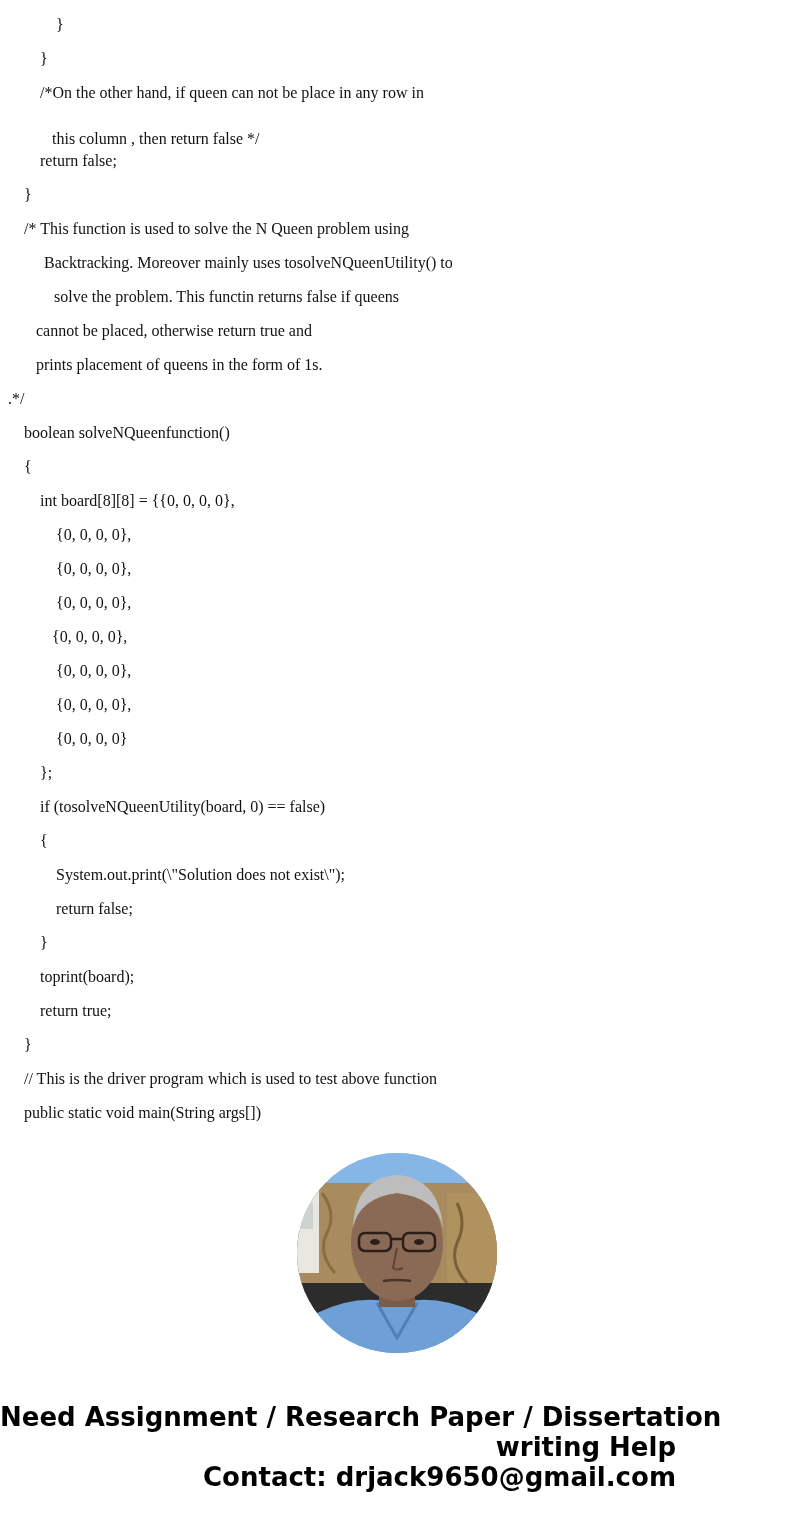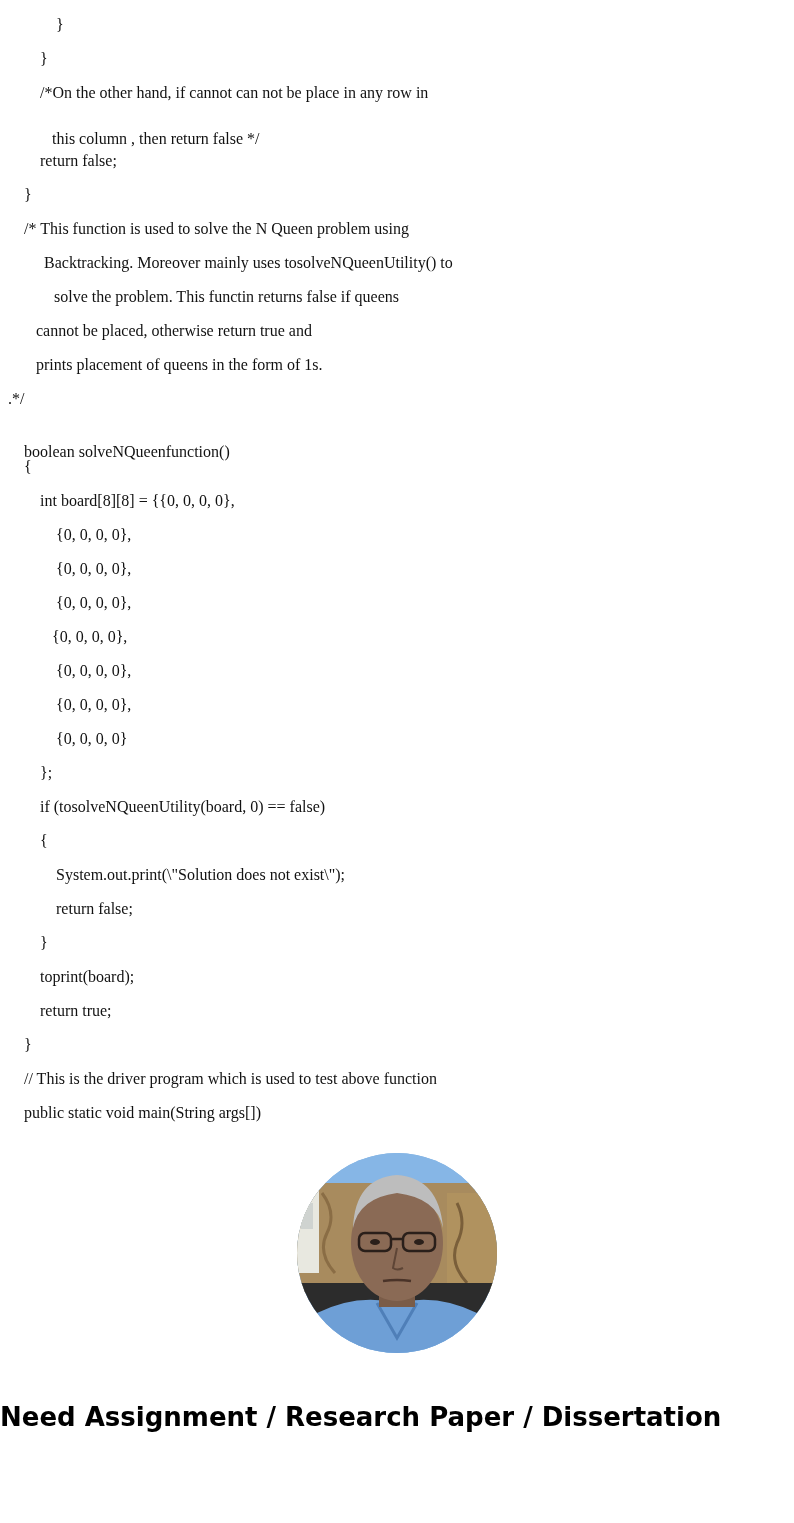--- a/index.html
+++ b/index.html
@@ -52,31 +52,31 @@
       color: #000000;
     }
     .promo div { white-space: nowrap; }
   </style>
 </head>
 <body>
 
 <div class="code-block" id="code-block">
     <div class="code-line" style="left: 56px; top: 15px;">}</div>
     <div class="code-line" style="left: 40px; top: 49px;">}</div>
-    <div class="code-line" style="left: 40px; top: 83px;">/*On the other hand, if cannot can not be place in any row in</div>
+    <div class="code-line" style="left: 40px; top: 83px;">/*On the other hand, if queen can not be place in any row in</div>
     <div class="code-line" style="left: 52px; top: 117px; margin-top: 12px;">this column , then return false */</div>
     <div class="code-line" style="left: 40px; top: 151px;">return false;</div>
     <div class="code-line" style="left: 24px; top: 185px;">}</div>
     <div class="code-line" style="left: 24px; top: 219px;">/* This function is used to solve the N Queen problem using</div>
     <div class="code-line" style="left: 36px; top: 253px; margin-left: 8px;">Backtracking. Moreover mainly uses tosolveNQueenUtility() to</div>
     <div class="code-line" style="left: 36px; top: 287px; margin-left: 18px;">solve the problem. This functin returns false if queens</div>
     <div class="code-line" style="left: 36px; top: 321px;">cannot be placed, otherwise return true and</div>
     <div class="code-line" style="left: 36px; top: 355px;">prints placement of queens in the form of 1s.</div>
     <div class="code-line" style="left: 8px; top: 389px;">.*/</div>
-    <div class="code-line" style="left: 24px; top: 423px; margin-top: 19px;">boolean solveNQueenfunction()</div>
+    <div class="code-line" style="left: 24px; top: 423px;">boolean solveNQueenfunction()</div>
     <div class="code-line" style="left: 24px; top: 457px;">{</div>
     <div class="code-line" style="left: 40px; top: 491px;">int board[8][8] = {{0, 0, 0, 0},</div>
     <div class="code-line" style="left: 56px; top: 525px;">{0, 0, 0, 0},</div>
     <div class="code-line" style="left: 56px; top: 559px;">{0, 0, 0, 0},</div>
     <div class="code-line" style="left: 56px; top: 593px;">{0, 0, 0, 0},</div>
     <div class="code-line" style="left: 52px; top: 627px;">{0, 0, 0, 0},</div>
     <div class="code-line" style="left: 56px; top: 661px;">{0, 0, 0, 0},</div>
     <div class="code-line" style="left: 56px; top: 695px;">{0, 0, 0, 0},</div>
     <div class="code-line" style="left: 56px; top: 729px;">{0, 0, 0, 0}</div>
     <div class="code-line" style="left: 40px; top: 763px;">};</div>
@@ -121,13 +121,15 @@
     <ellipse cx="78" cy="89" rx="5" ry="3" fill="#2a1f1a"></ellipse>
     <ellipse cx="122" cy="89" rx="5" ry="3" fill="#2a1f1a"></ellipse>
 
     <path d="M100 95 L96 115 Q100 118 106 115" stroke="#5e4536" stroke-width="2" fill="none"></path>
     <path d="M86 128 Q100 126 114 128" stroke="#4a3328" stroke-width="2.5" fill="none"></path>
   </svg>
 </div>
 
 <div class="promo">
   <div>Need Assignment / Research Paper / Dissertation</div>
+  <div>writing Help</div>
+  <div>Contact: drjack9650@gmail.com</div>
 </div>
 
 </body></html>

